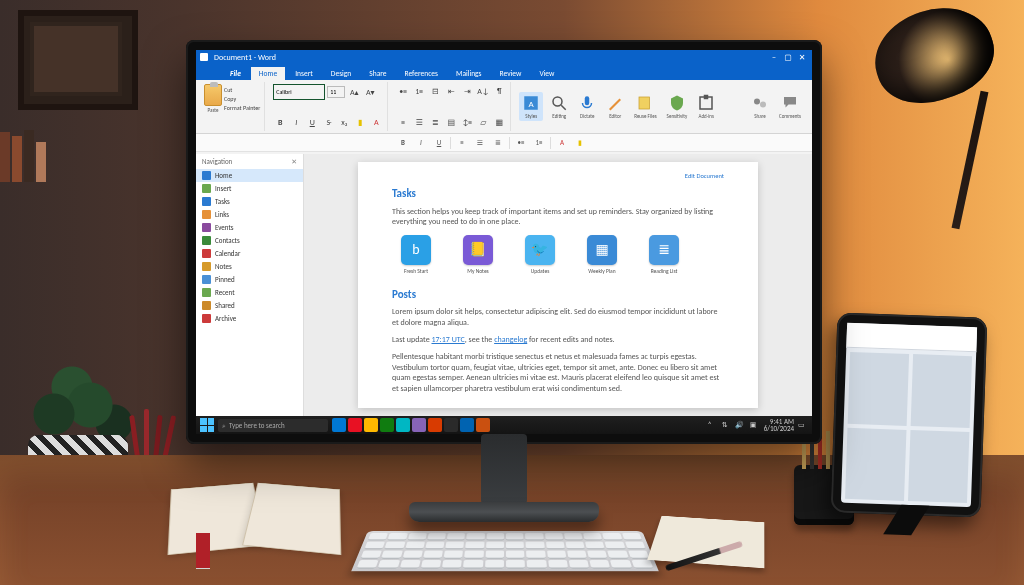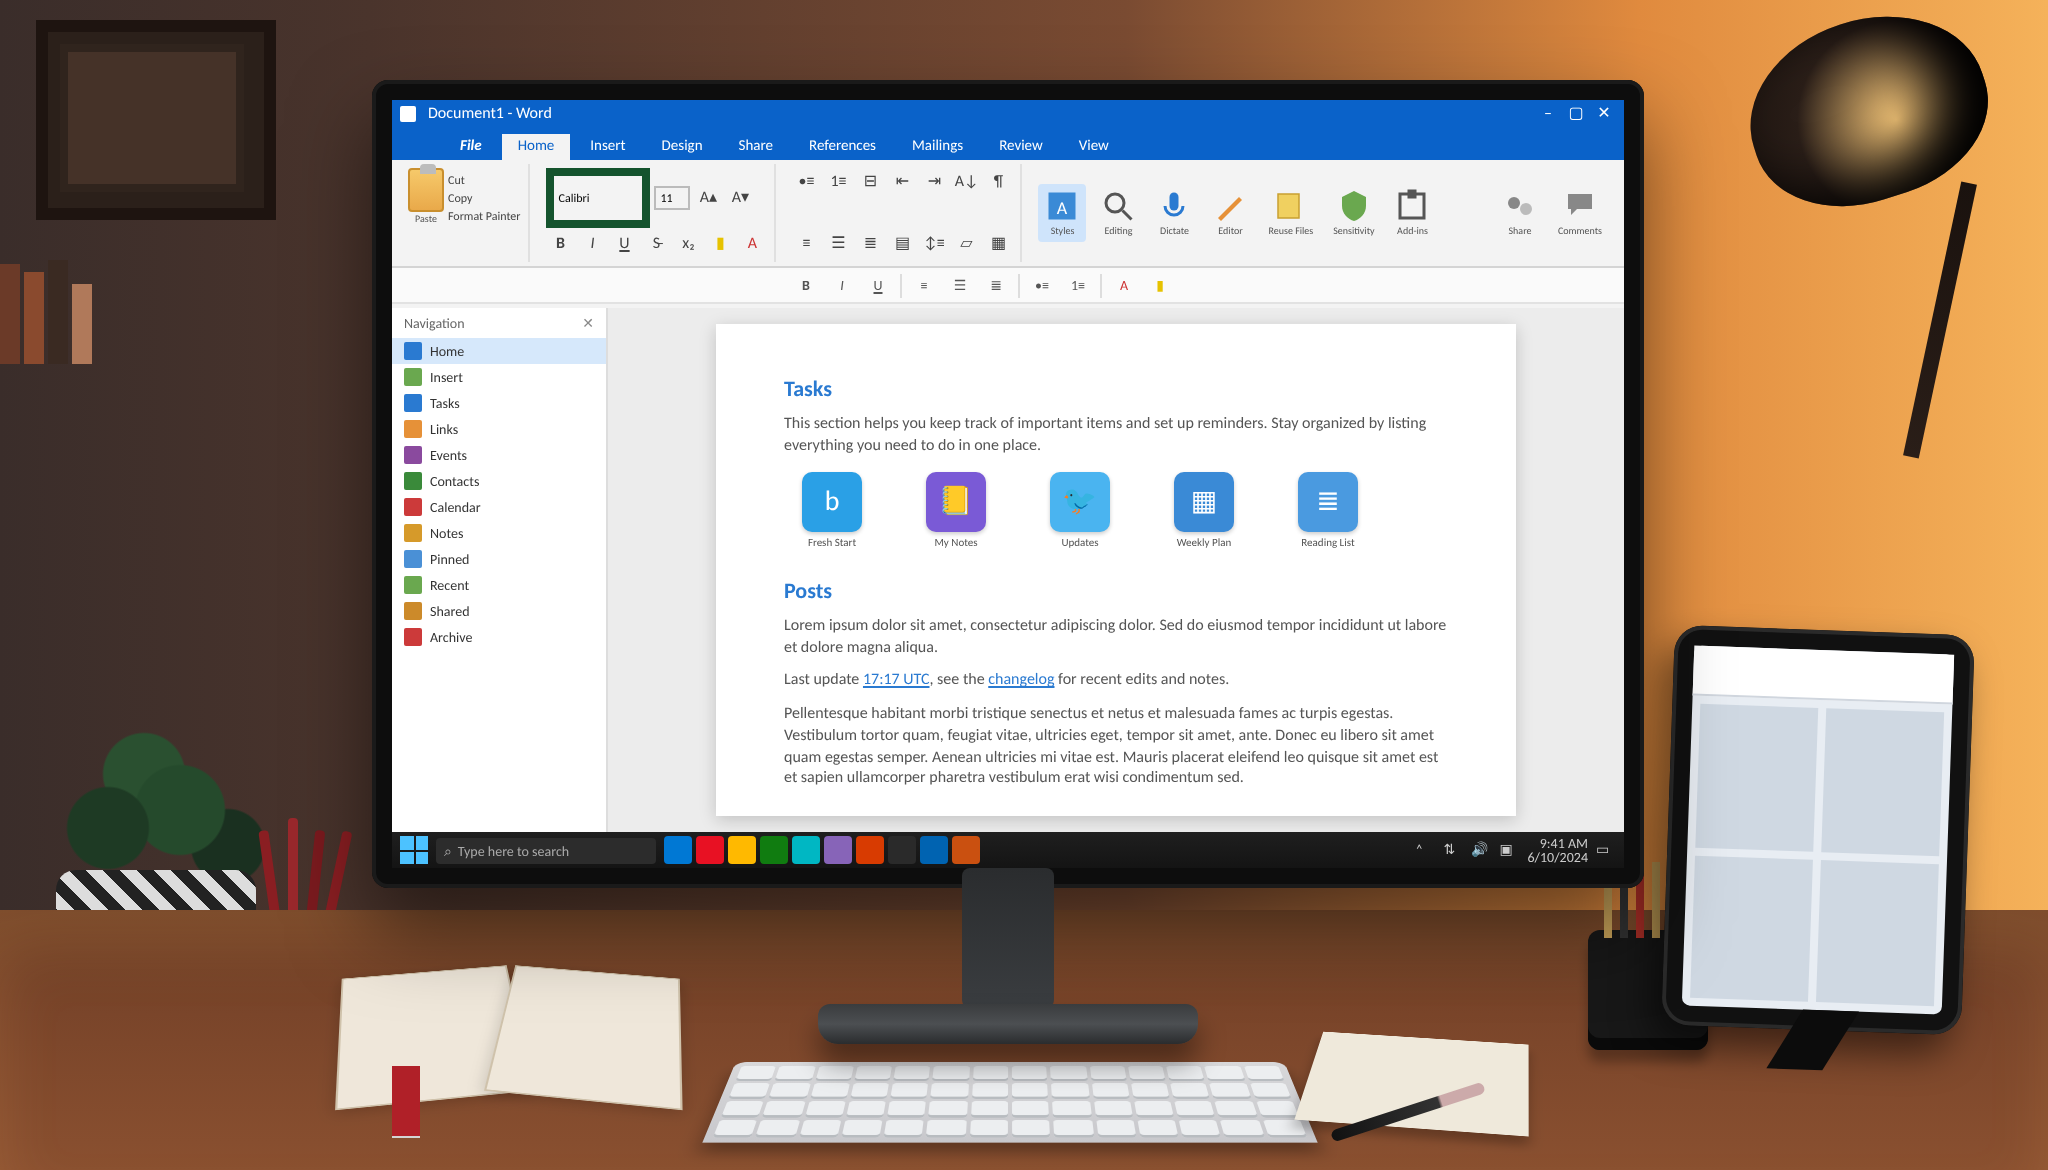--- a/index.html
+++ b/index.html
@@ -387,21 +387,21 @@
           </div>
           <div style="display:flex;flex-direction:column;gap:1px;font-size:6px;color:#444;">
             <span>Cut</span>
             <span>Copy</span>
             <span>Format Painter</span>
           </div>
         </div>
       </div>
       <div class="grp">
         <div class="row">
-          <div style="width:52px;height:30px;border:4px solid #14532d;font-size:6px;padding:0 2px;display:flex;align-items:center;">Calibri</div>
+          <div style="width:52px;height:16px;border:1px solid #14532d;font-size:6px;padding:0 2px;display:flex;align-items:center;">Calibri</div>
           <div style="width:18px;height:12px;border:1px solid #bbb;font-size:6px;padding:0 2px;display:flex;align-items:center;">11</div>
           <span class="ico">A▴</span>
           <span class="ico">A▾</span>
         </div>
         <div class="row">
           <span class="ico">
               <b>B</b>
             </span>
           <span class="ico">
               <i>I</i>
@@ -573,20 +573,21 @@
               <span>Shared</span>
             </div>
             <div class="item">
               <span class="ni" style="background:#cc3a3a"></span>
               <span>Archive</span>
             </div>
           </div>
       </div>
       <div class="docarea">
         <div class="page">
+          <div class="linklet">Edit Document</div>
           <h3>Tasks</h3>
           <p>This section helps you keep track of important items and set up reminders. Stay organized by listing everything you need to do in one place.</p>
           <div class="approw" id="approw">
               <div class="appc">
                 <div class="ic" style="background:#2aa0e6">b</div>
                 <div class="cap">Fresh Start</div>
               </div>
               <div class="appc">
                 <div class="ic" style="background:#7a5ad6">📒</div>
                 <div class="cap">My Notes</div>
@@ -598,21 +599,21 @@
               <div class="appc">
                 <div class="ic" style="background:#3a8ad6">▦</div>
                 <div class="cap">Weekly Plan</div>
               </div>
               <div class="appc">
                 <div class="ic" style="background:#4a9ae0">≣</div>
                 <div class="cap">Reading List</div>
               </div>
             </div>
           <h3>Posts</h3>
-          <p>Lorem ipsum dolor sit amet, consectetur adipiscing dolor. Sed do eiusmod tempor incididunt ut labore et dolore magna aliqua.</p>
+          <p>Lorem ipsum dolor sit helps, consectetur adipiscing elit. Sed do eiusmod tempor incididunt ut labore et dolore magna aliqua.</p>
           <p>
             <span>Last update </span><a href="#">17:17 UTC</a><span>, see the </span><a href="#">changelog</a><span> for recent edits and notes.</span>
           </p>
           <p>Pellentesque habitant morbi tristique senectus et netus et malesuada fames ac turpis egestas. Vestibulum tortor quam, feugiat vitae, ultricies eget, tempor sit amet, ante. Donec eu libero sit amet quam egestas semper. Aenean ultricies mi vitae est. Mauris placerat eleifend leo quisque sit amet est et sapien ullamcorper pharetra vestibulum erat wisi condimentum sed.</p>
         </div>
       </div>
     </div>
 
     <div class="taskbar">
       <div class="start">

